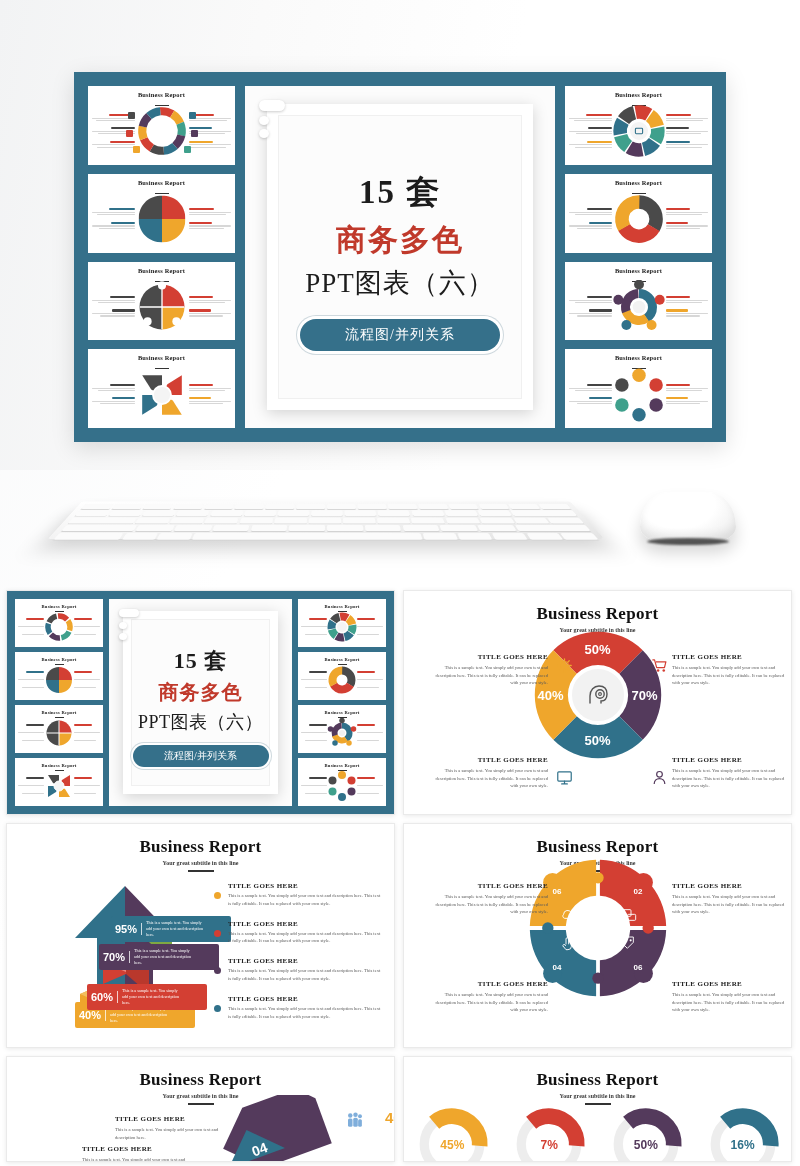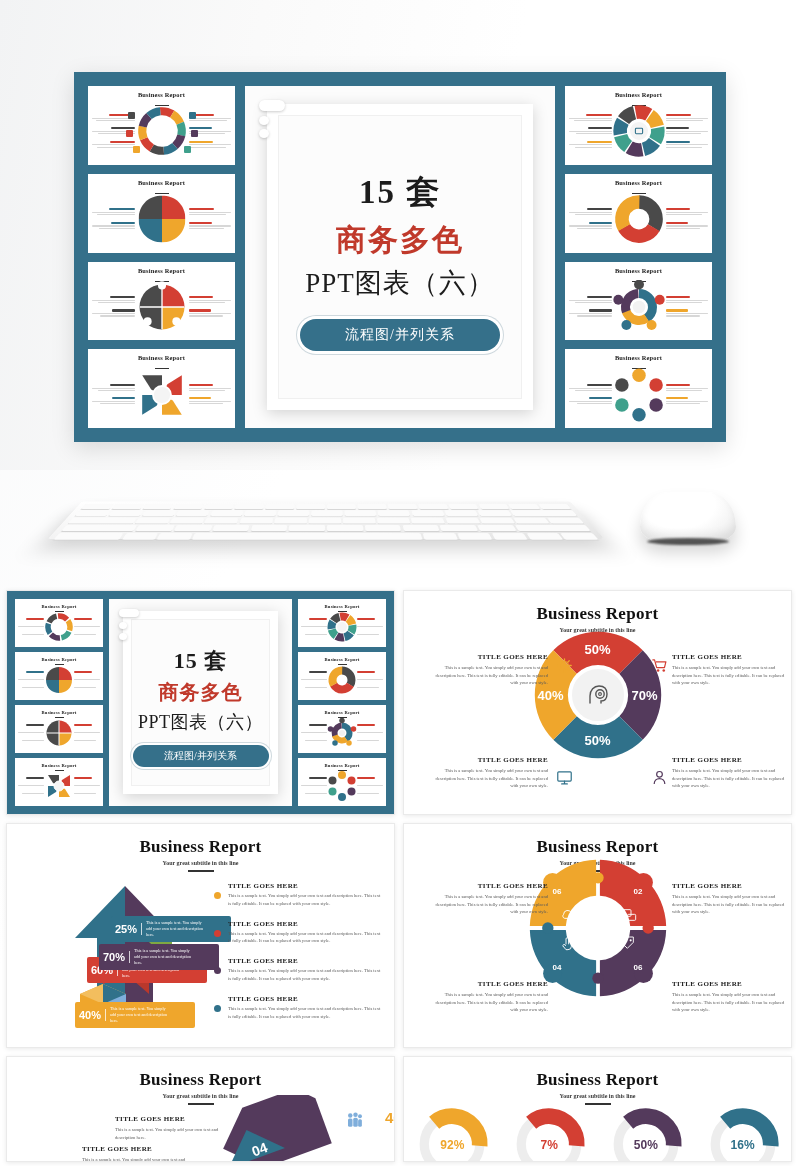--- a/index.html
+++ b/index.html
@@ -1082,30 +1082,30 @@
           <path d="M101 76 L101 56 L124 46 L124 66 Z" fill="#543A5C"></path>
           <path d="M101 56 L124 46 L147 56 L124 66 Z" fill="#B8D38B"></path>
           <path d="M124 66 L124 46 L147 56 L147 88 Z" fill="#7FA842"></path>
         </svg>
       </div>
 
       <div class="stair-label" style="left:68px;top:178px;background:#EFA62C;width:120px">
         <span class="stair-pct">40%</span>
         <span class="stair-txt">This is a sample text. You simply add your own text and description here.</span>
       </div>
-      <div class="stair-label" style="left:80px;top:133px;background:#D33F33;width:120px">
+      <div class="stair-label" style="left:80px;top:160px;background:#D33F33;width:120px">
         <span class="stair-pct">60%</span>
         <span class="stair-txt">This is a sample text. You simply add your own text and description here.</span>
       </div>
       <div class="stair-label" style="left:92px;top:120px;background:#543A5C;width:120px">
         <span class="stair-pct">70%</span>
         <span class="stair-txt">This is a sample text. You simply add your own text and description here.</span>
       </div>
       <div class="stair-label" style="left:104px;top:92px;background:#30718A;width:120px">
-        <span class="stair-pct">25%</span>
+        <span class="stair-pct">95%</span>
         <span class="stair-txt">This is a sample text. You simply add your own text and description here.</span>
       </div>
 
       <div class="legend">
         <div class="lg-item">
           <span class="lg-dot" style="background:#EFA62C"></span>
           <div>
             <div class="lg-title">TITLE GOES HERE</div>
             <div class="lg-body">This is a sample text. You simply add your own text and description here. This text is fully editable. It can be replaced with your own style.</div>
           </div>
@@ -1233,21 +1233,21 @@
       <div class="s-title">Business Report</div>
       <div class="s-sub">Your great subtitle in this line</div>
       <div class="s-rule"></div>
 
       <div class="gauges">
         <div class="gauge">
           <svg viewBox="0 0 80 80" width="74" height="74">
             <circle cx="40" cy="40" r="30" fill="none" stroke="#EDEDED" stroke-width="10"></circle>
             <circle cx="40" cy="40" r="30" fill="none" stroke="#EFA62C" stroke-width="17" stroke-dasharray="70 120" transform="rotate(-130 40 40)"></circle>
           </svg>
-          <div class="gauge-val" style="color:#EFA62C">92%</div>
+          <div class="gauge-val" style="color:#EFA62C">45%</div>
         </div>
         <div class="gauge">
           <svg viewBox="0 0 80 80" width="74" height="74">
             <circle cx="40" cy="40" r="30" fill="none" stroke="#EDEDED" stroke-width="10"></circle>
             <circle cx="40" cy="40" r="30" fill="none" stroke="#D33F33" stroke-width="17" stroke-dasharray="70 120" transform="rotate(-130 40 40)"></circle>
           </svg>
           <div class="gauge-val" style="color:#D33F33">7%</div>
         </div>
         <div class="gauge">
           <svg viewBox="0 0 80 80" width="74" height="74">

